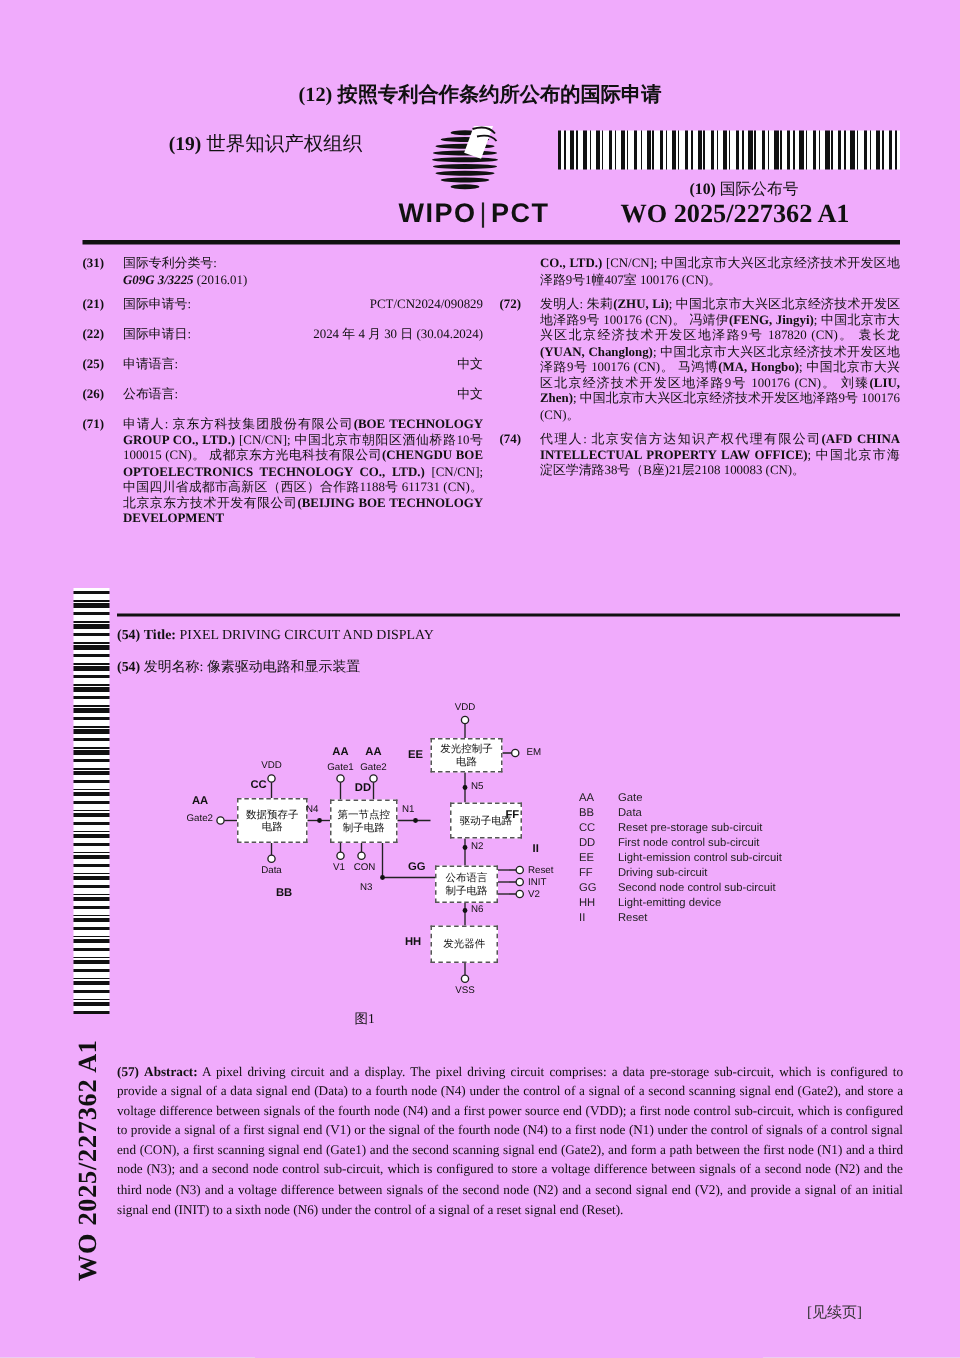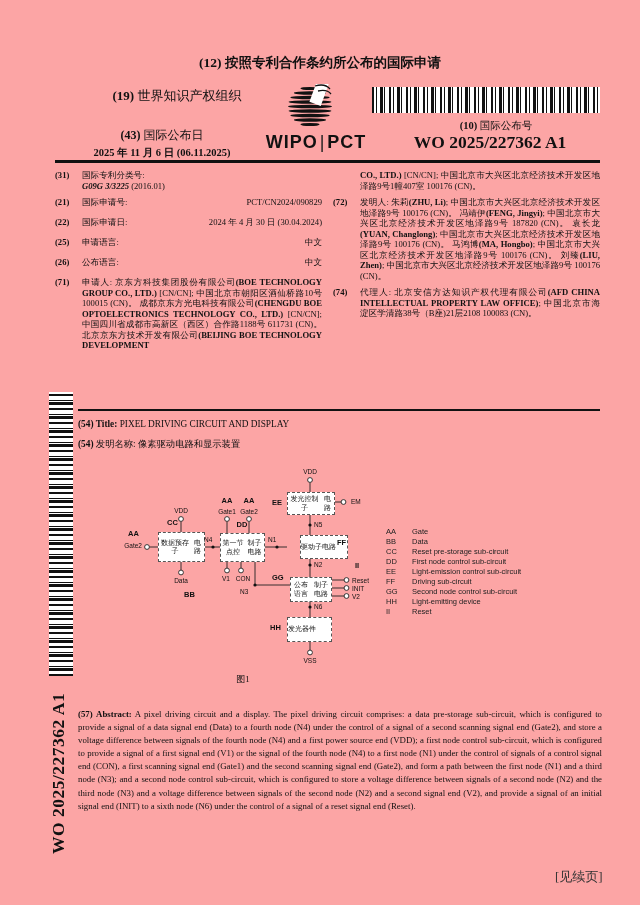--- a/index.html
+++ b/index.html
@@ -1,16 +1,16 @@
 <!DOCTYPE html>
 <html><head>
 <meta charset="utf-8">
 <style>
   html,body{margin:0;padding:0;background:#e8e8e8;}
-  .page{position:relative;width:640px;height:905px;background:#fca5a5;margin:0 auto;
+  .page{position:relative;width:640px;height:905px;background:#f0abfc;margin:0 auto;
         font-family:"Liberation Serif","DejaVu Serif",serif;color:#111;overflow:hidden;}
   .abs{position:absolute;}
 
   
   .line12{top:54px;left:0;width:640px;text-align:center;font-size:13.5px;font-weight:bold;}
   .hdr-org{left:88px;top:87px;width:178px;text-align:center;}
   .hdr-org .org1{font-size:13px;}
   .hdr-org .org2{font-size:12.5px;letter-spacing:7px;margin-top:3px;}
   .num-b{font-weight:bold;}
   .hdr-date{left:44px;top:127px;width:236px;text-align:center;}
@@ -39,36 +39,36 @@
   .ipc-main{font-weight:bold;font-style:italic;}
   .para b{font-weight:bold;}
 
   
   .title-en{left:78px;top:419px;width:522px;font-size:9.3px;}
   .title-zh{left:78px;top:438px;width:522px;font-size:9.3px;}
   .tb{font-weight:bold;}
 
   
   .figure{left:120px;top:460px;width:265px;height:235px;}
-  .fig-box{position:absolute;border:1px dashed #555;background:#fff;display:flex;flex-direction:row;
-           align-items:center;justify-content:flex-start;font-size:7px;line-height:8.5px;text-align:center;}
+  .fig-box{position:absolute;border:1px dashed #555;background:#fff;display:flex;flex-direction:column;
+           align-items:center;justify-content:center;font-size:7px;line-height:8.5px;text-align:center;}
   .flabel{position:absolute;font-family:"Liberation Sans",sans-serif;font-size:6.5px;white-space:nowrap;}
   .fkey{position:absolute;font-family:"Liberation Sans",sans-serif;font-size:7.5px;font-weight:bold;white-space:nowrap;}
   .ctr{transform:translateX(-50%);}
   .fig-caption{position:absolute;left:123px;top:213px;font-size:9px;transform:translateX(-50%);}
 
   .legend{left:386px;top:527px;font-family:"Liberation Sans",sans-serif;font-size:7.5px;line-height:10px;color:#222;}
   .lg-row{white-space:nowrap;}
   .lg-key{display:inline-block;width:26px;}
 
   
   .abstract{left:78px;top:708px;width:524px;font-size:8.8px;line-height:13.1px;text-align:justify;}
   .ab-b{font-weight:bold;}
 
-  .footer-note{left:555px;top:868px;font-size:13px;color:#333;}
+  .footer-note{left:538px;top:868px;font-size:10px;color:#333;}
 
   
   .barcode-left{left:49px;top:392px;width:24px;height:284px;
     background:repeating-linear-gradient(0deg,#111 0 2px,#fff 2px 5px,#111 5px 8px,#fff 8px 9px,#111 9px 10px,#fff 10px 14px);}
   .side-pubnum{left:48px;top:698px;height:156px;width:34px;
     writing-mode:vertical-rl;transform:rotate(180deg);
     font-size:17.5px;font-weight:bold;letter-spacing:0.5px;white-space:nowrap;}
 
   svg line{stroke:#222;stroke-width:0.9;}
   svg .term{fill:#fff;stroke:#222;stroke-width:0.9;}
@@ -81,27 +81,20 @@
 
   <div class="abs line12">(12) 按照专利合作条约所公布的国际申请</div>
 
   <div class="abs hdr-org">
     <div class="org1">
       <span class="num-b">(19)</span>
       <span>世界知识产权组织</span>
     </div>
   </div>
 
-  <div class="abs hdr-date">
-    <div class="d1">
-      <span class="num-b">(43)</span>
-      <span>国际公布日</span>
-    </div>
-    <div class="d2">2025 年 11 月 6 日 (06.11.2025)</div>
-  </div>
 
   <div class="abs logo-mark">
     <svg width="54" height="46" viewBox="0 0 54 46">
       <ellipse cx="26" cy="4.5" rx="9.6" ry="1.6" fill="#111"></ellipse>
       <ellipse cx="26" cy="9" rx="16.2" ry="1.7" fill="#111"></ellipse>
       <ellipse cx="26" cy="13.5" rx="19.7" ry="1.7" fill="#111"></ellipse>
       <ellipse cx="26" cy="18" rx="21.4" ry="1.7" fill="#111"></ellipse>
       <ellipse cx="26" cy="22.5" rx="22" ry="1.7" fill="#111"></ellipse>
       <ellipse cx="26" cy="27" rx="21.4" ry="1.7" fill="#111"></ellipse>
       <ellipse cx="26" cy="31.5" rx="19.7" ry="1.7" fill="#111"></ellipse>

